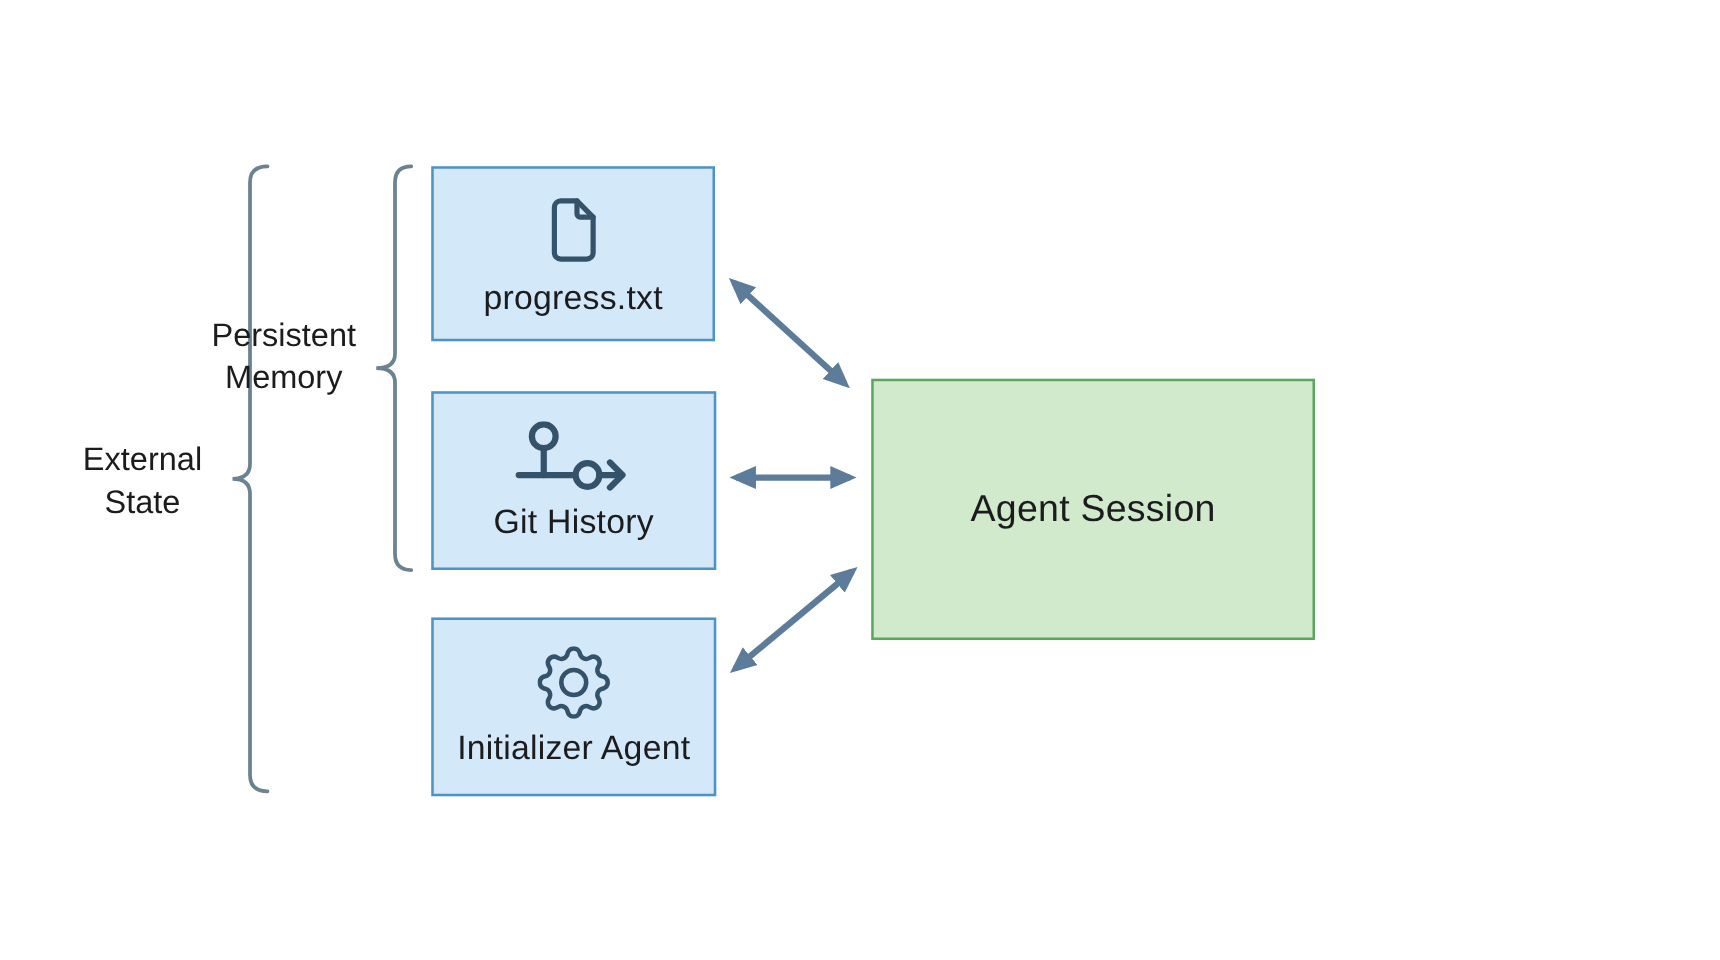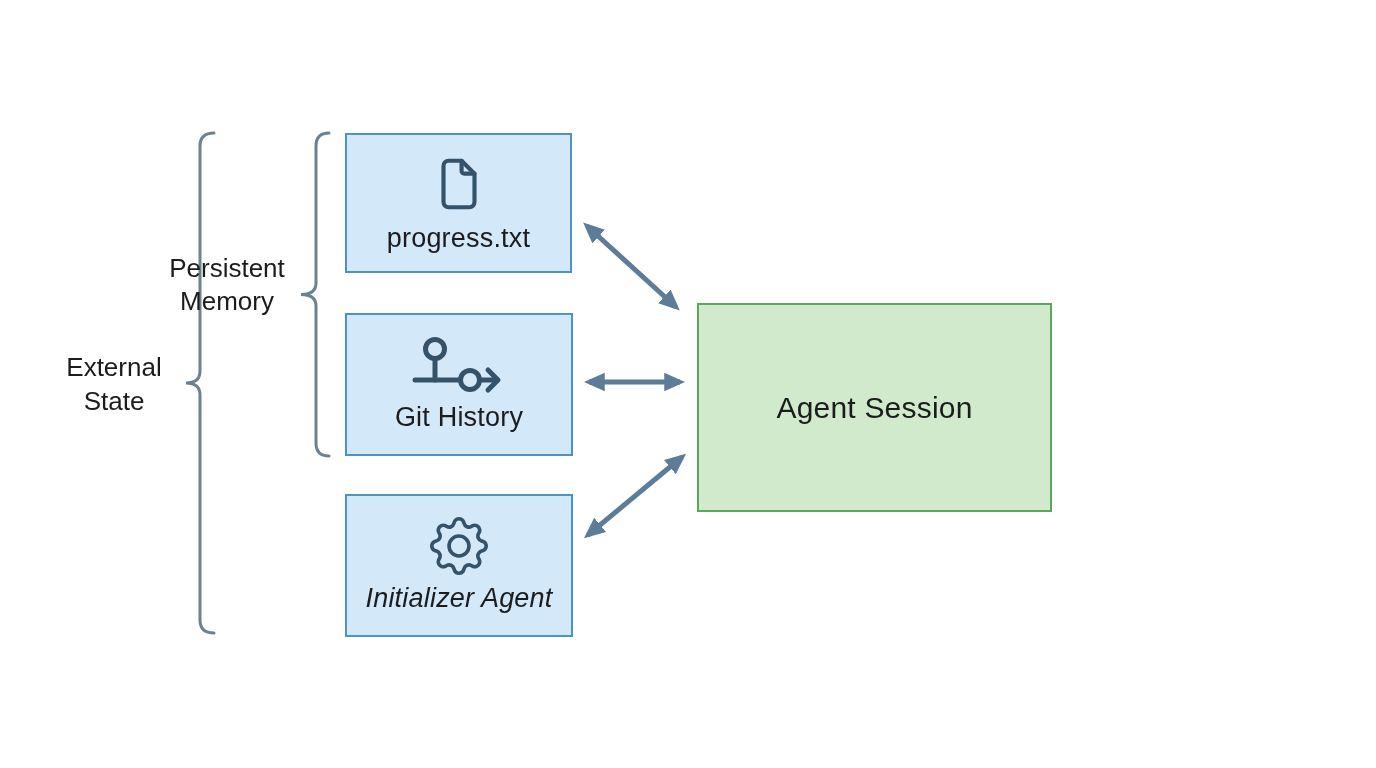--- a/index.html
+++ b/index.html
@@ -48,21 +48,21 @@
     background: var(--node-fill);
     border: 2.5px solid var(--node-border);
     display: flex;
     flex-direction: column;
     align-items: center;
     justify-content: center;
     gap: 8px;
   }
   .node-progress   { left: 345px; top: 133px; width: 227px; height: 140px; }
   .node-git        { left: 345px; top: 313px; width: 228px; height: 143px; }
-  .node-init       { left: 345px; top: 494px; width: 228px; height: 143px; font-style: italic; }
+  .node-init       { left: 345px; top: 494px; width: 228px; height: 143px; }
   .session {
     position: absolute;
     left: 697px; top: 279px; width: 355px; height: 209px;
     background: var(--session-fill);
     border: 2.5px solid var(--session-border);
     display: flex;
     align-items: center;
     justify-content: center;
     margin-top: 24px;
   }

